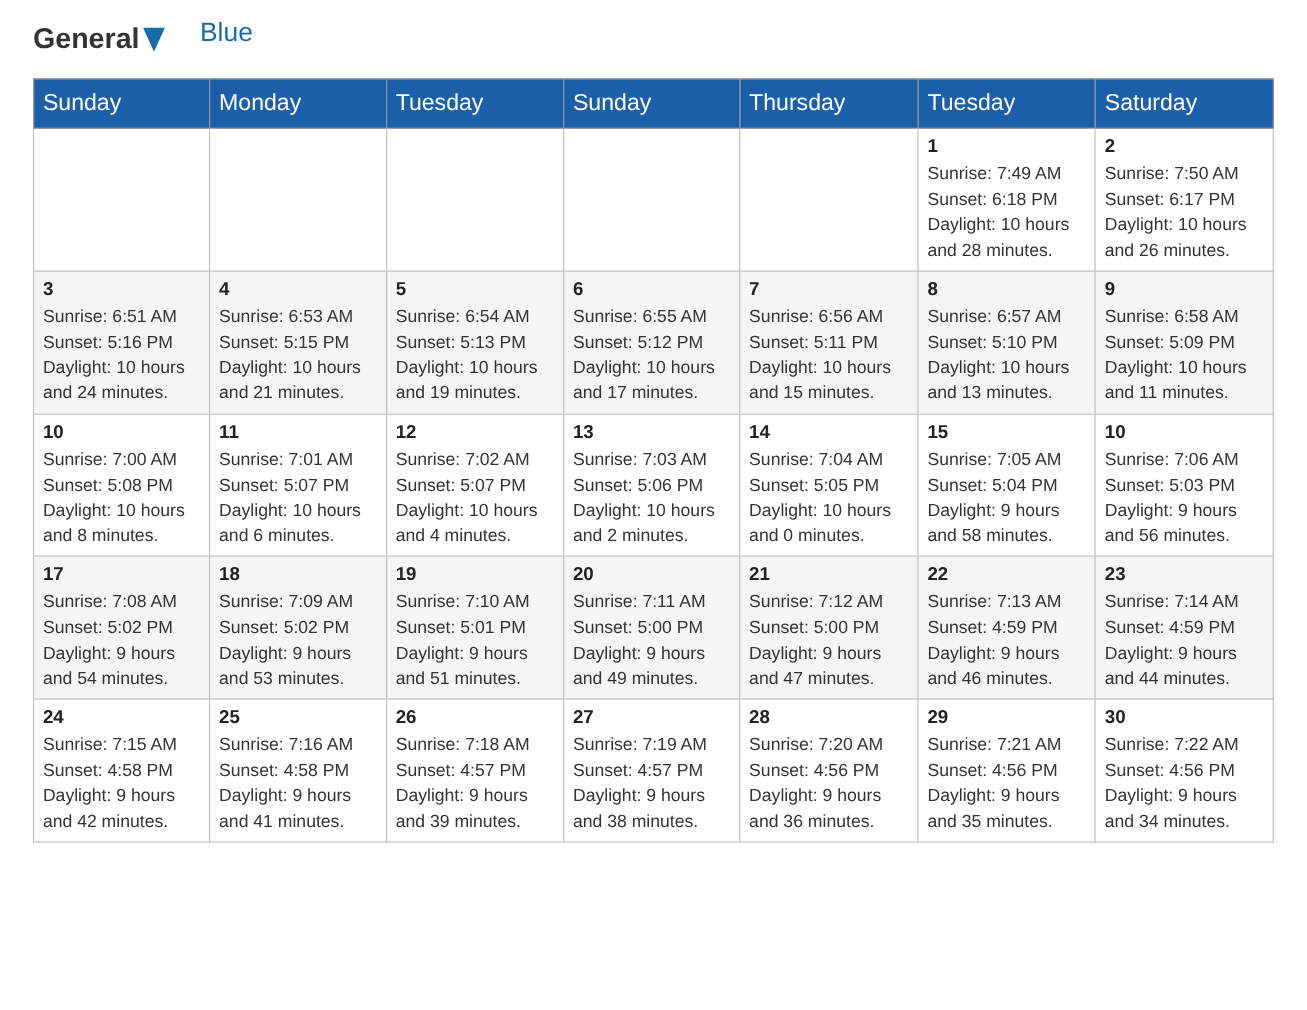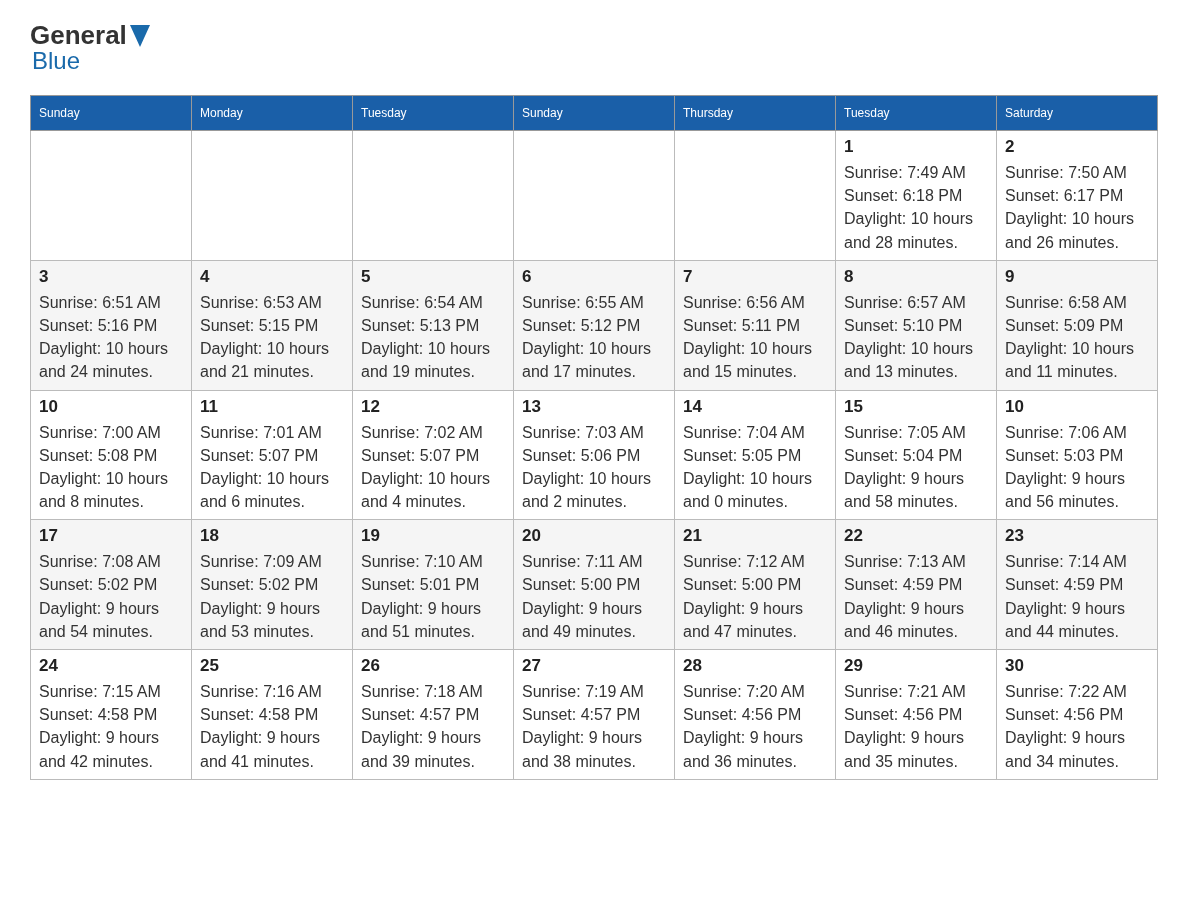--- a/index.html
+++ b/index.html
@@ -11,22 +11,23 @@
       min-height: 918px;
     }
     .header-area {
       display: flex;
       justify-content: space-between;
       align-items: flex-start;
       margin-bottom: 20px;
     }
     .logo-area {
       display: flex;
-      flex-direction: column;
+      flex-direction: row;
       align-items: flex-start;
+      gap: 30px;
     }
     .title-area {
       text-align: right;
     }
     .month-title {
       font-size: 52px;
       font-weight: normal;
       color: #222;
       line-height: 1.1;
     }
@@ -37,21 +38,21 @@
     }
     .calendar {
       width: 100%;
       border-collapse: collapse;
       border: 1px solid #999;
     }
     .calendar th {
       background-color: #1a5fa8;
       color: #fff;
       padding: 10px 8px;
-      font-size: 12px;
+      font-size: 21px;
       font-weight: normal;
       text-align: left;
       border: 1px solid #999;
     }
     .calendar td {
       vertical-align: top;
       border: 1px solid #bbb;
       padding: 6px 8px;
       width: 170px;
       height: 110px;

